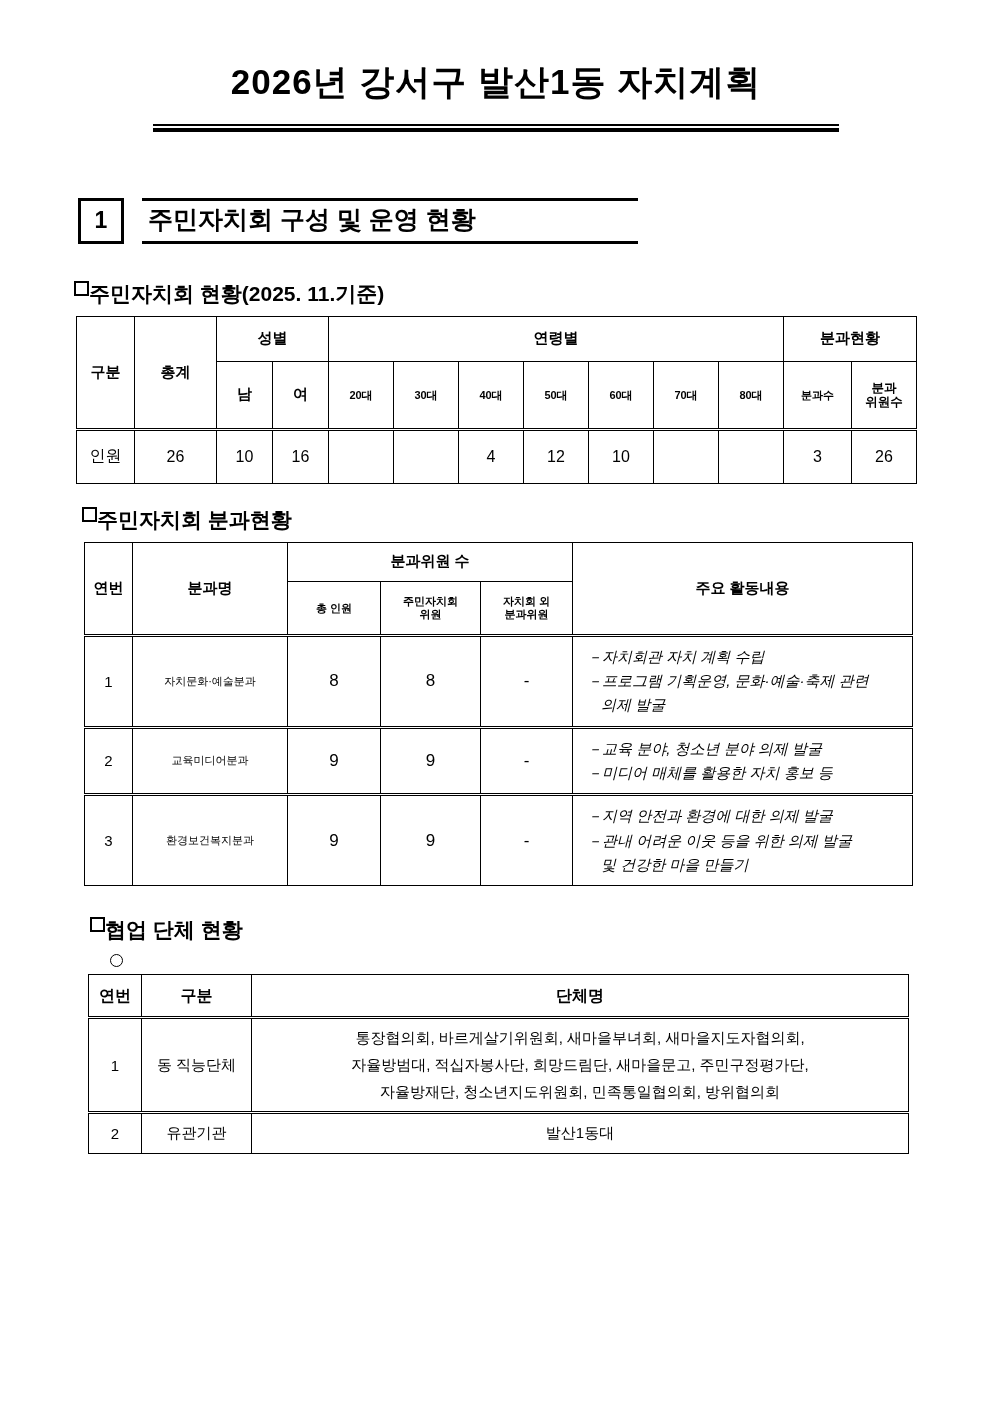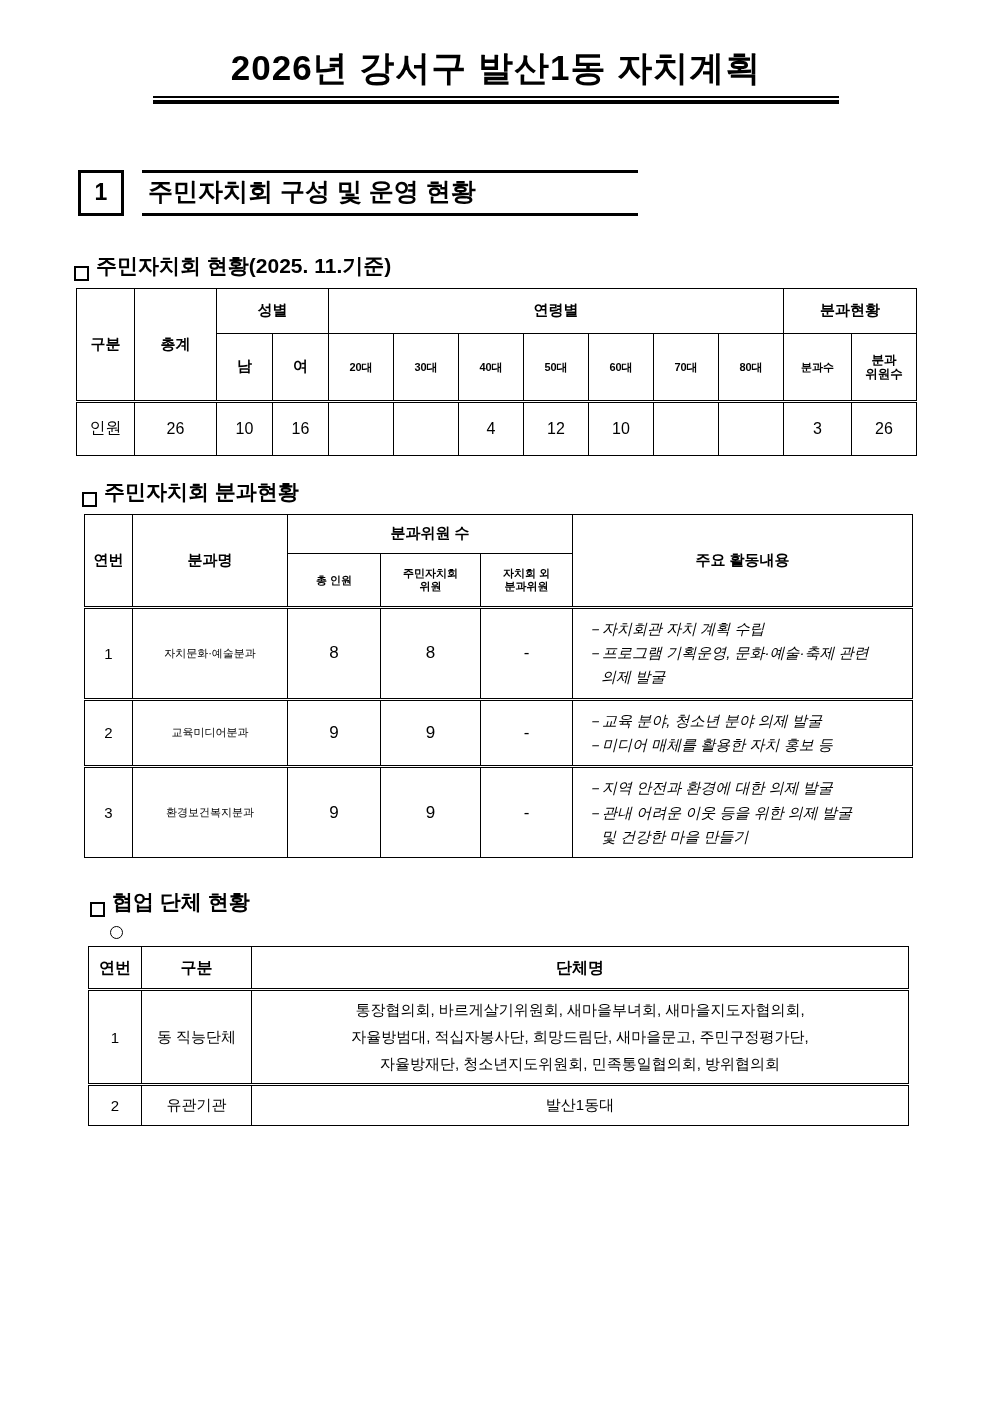--- a/index.html
+++ b/index.html
@@ -27,21 +27,22 @@
   .doc-title-wrap {
     margin-top: 46px;
     text-align: center;
   }
   .doc-title {
     display: inline-block;
     font-size: 35px;
     font-weight: bold;
     letter-spacing: 1px;
     line-height: 1.25;
-    padding: 0 4px 6px 4px;
+    padding: 0 4px 20px 4px;
+    margin-top: 14px;
   }
   .title-rule {
     width: 686px;
     margin: 0 auto;
   }
   .title-rule .thin {
     height: 2px;
     background: #000;
   }
   .title-rule .gap {
@@ -88,22 +89,22 @@
     letter-spacing: 0px;
     line-height: 1;
     padding-bottom: 2px;
   }
 
   
   .sub-head {
     font-size: 21px;
     font-weight: bold;
     display: flex;
-    align-items: flex-end;
-    gap: 7px;
+    align-items: flex-start;
+    gap: 0;
   }
   .sub-head .box-glyph {
     display: inline-block;
     width: 15px;
     height: 15px;
     border: 2px solid #000;
     box-sizing: border-box;
     flex: none;
     position: relative;
     top: 1px;

